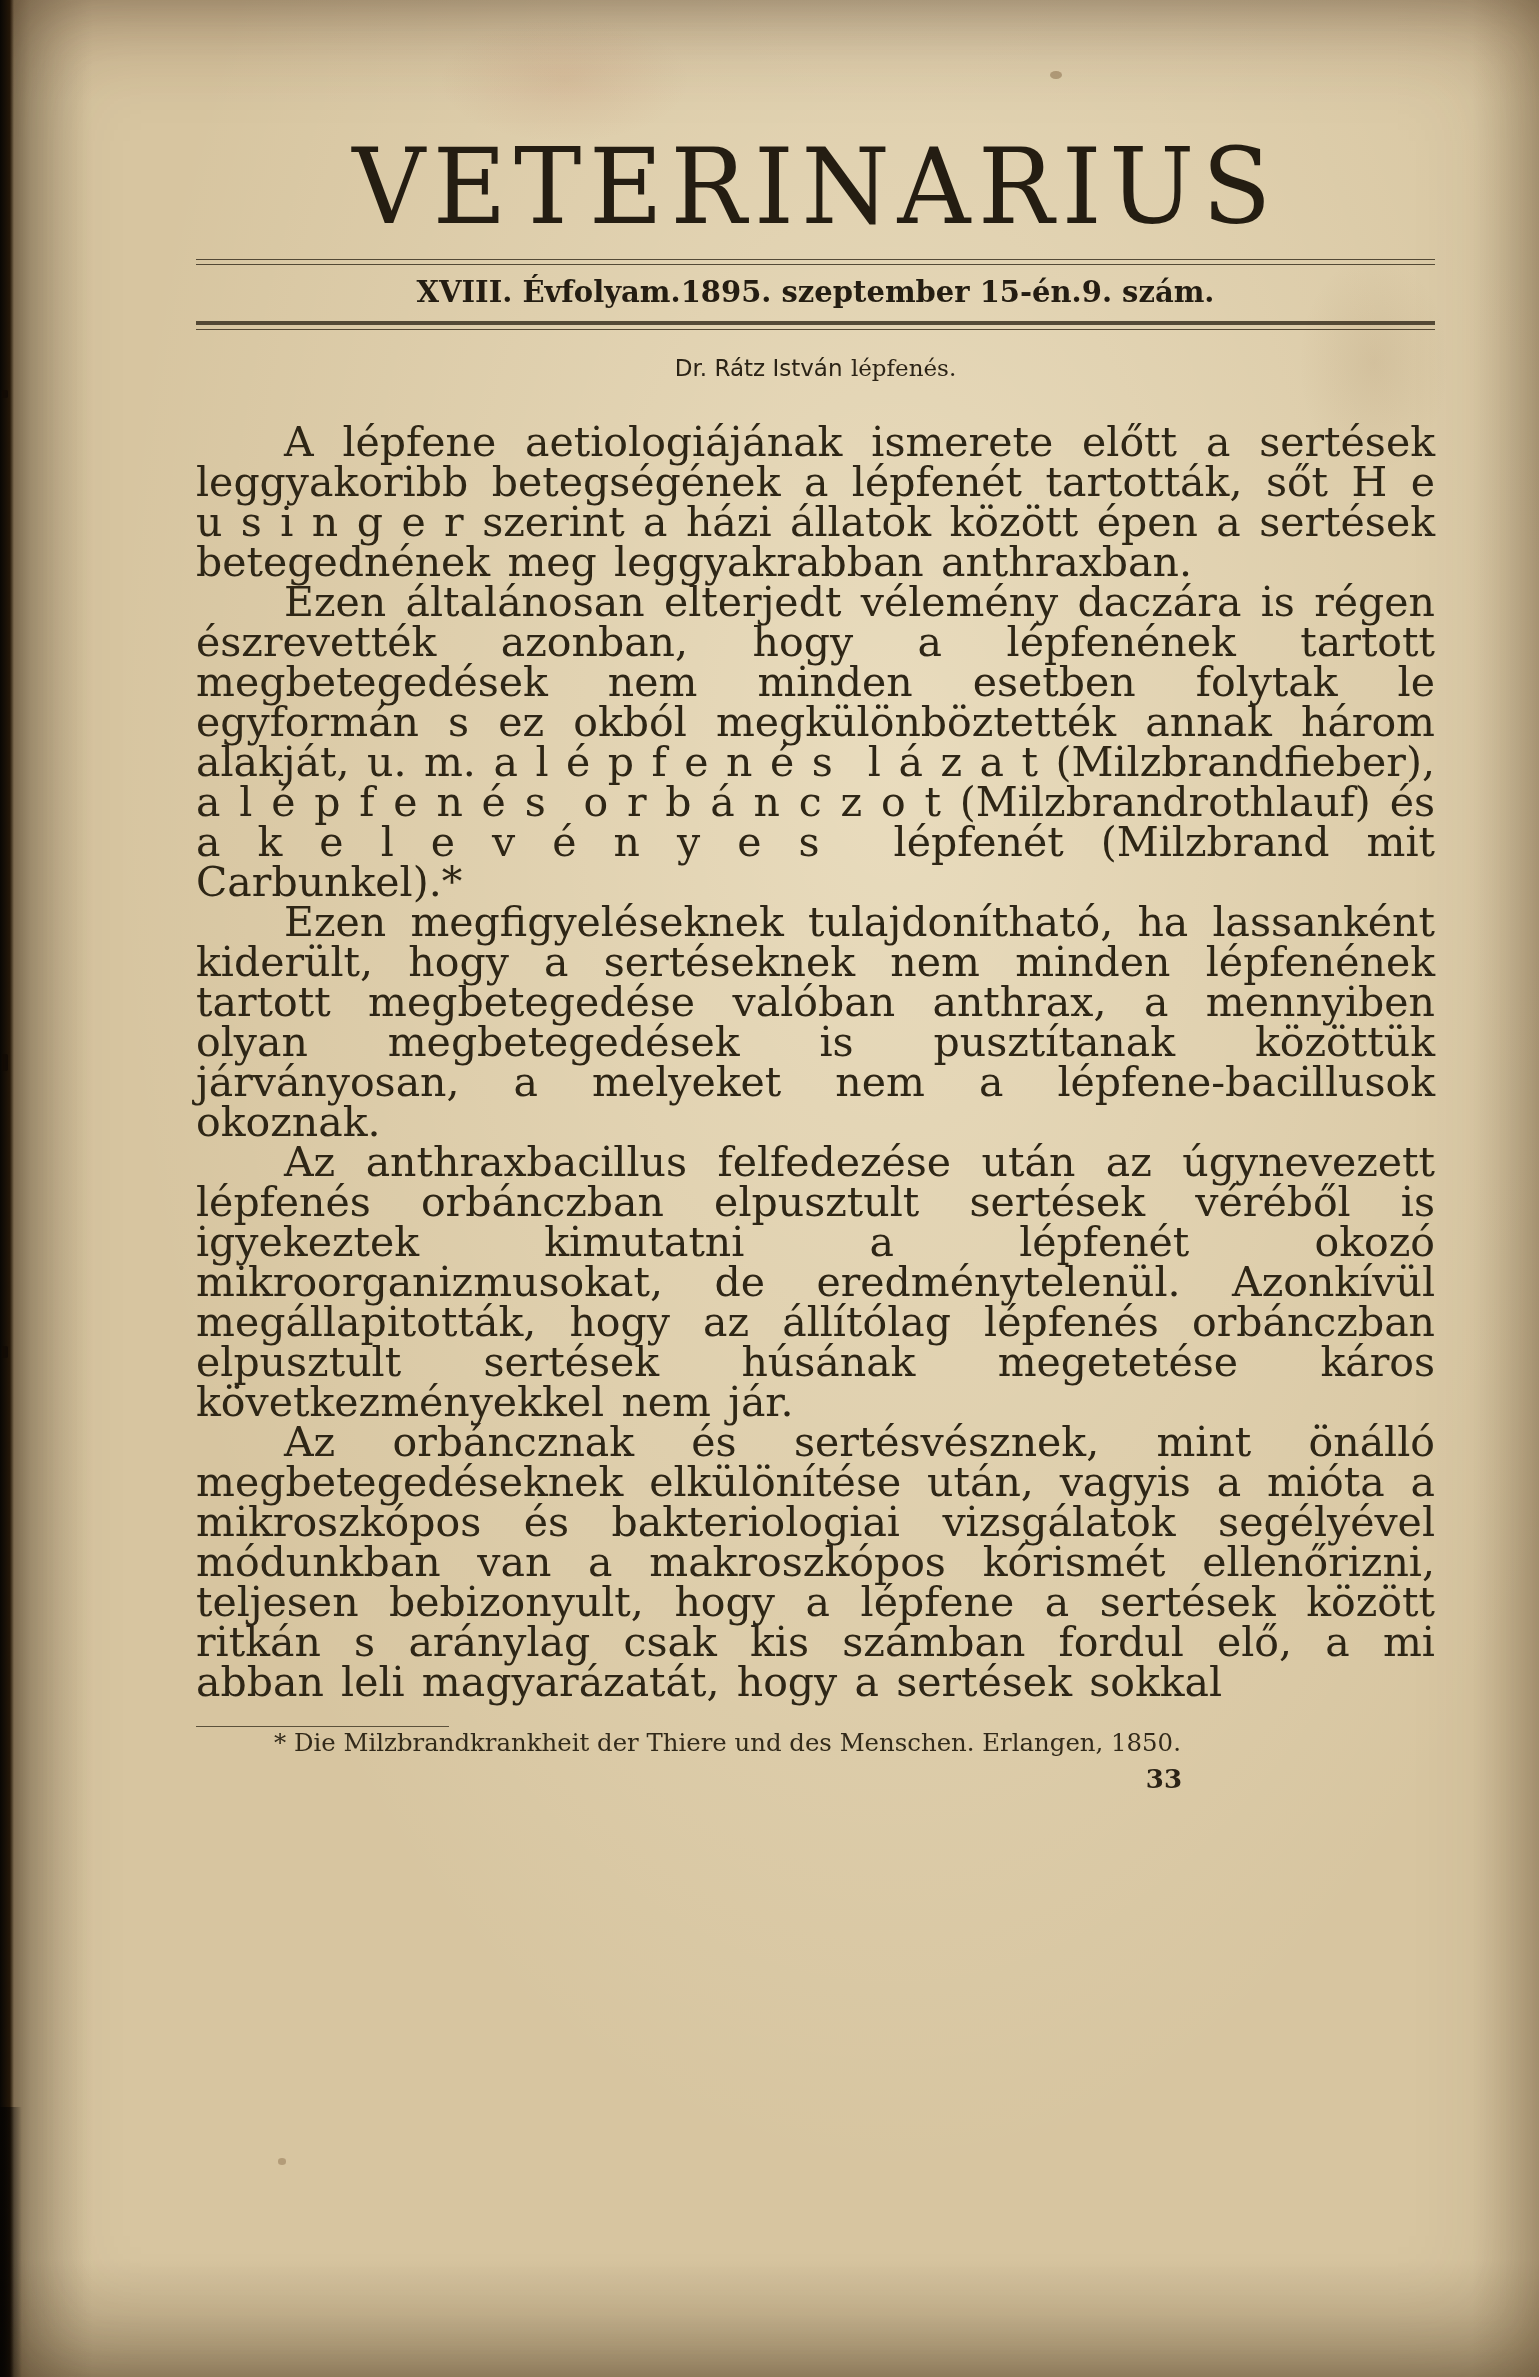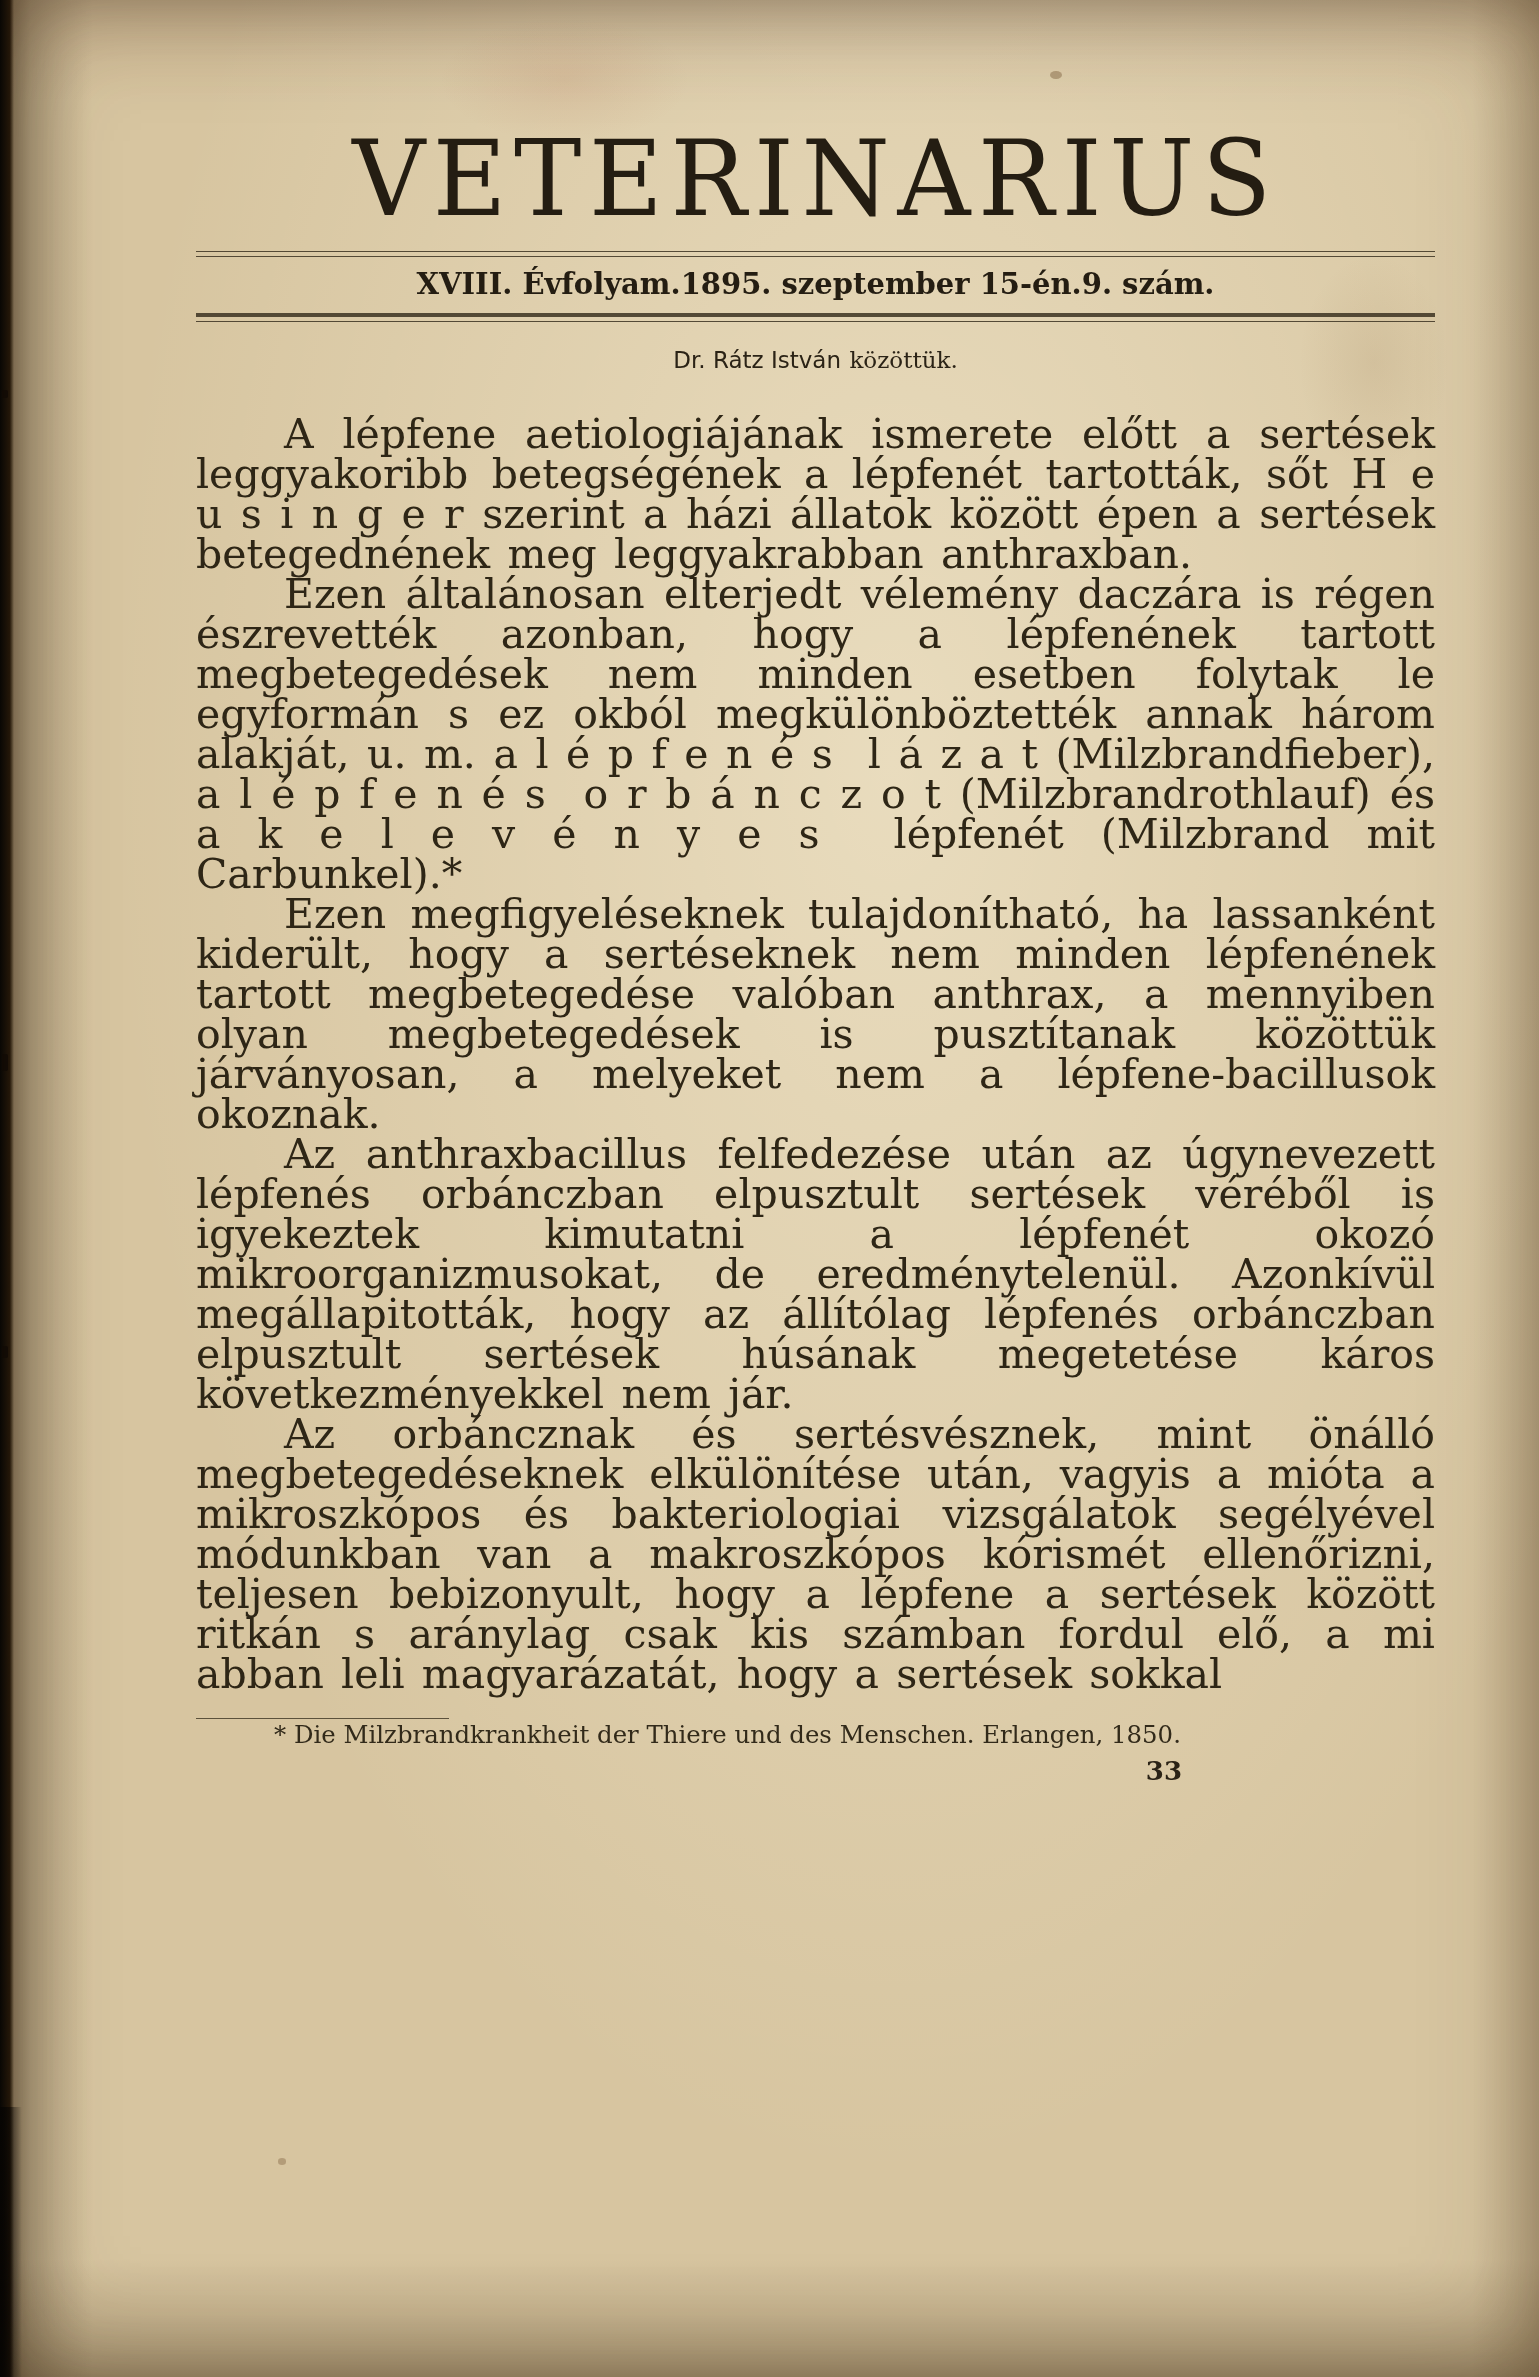--- a/index.html
+++ b/index.html
@@ -38,21 +38,21 @@
   .edge-mark.m2{top:1346px;height:11.8px;}
   .edge-mark.m3{top:390px;height:8.4px;}
   .stain{position:absolute;pointer-events:none;}
   .stain.a{left:438px;top:17px;width:253px;height:126px;
     background:radial-gradient(ellipse at center, rgba(170,90,64,.12), rgba(170,90,64,0) 70%);}
   .stain.b{left:1050px;top:71px;width:11.8px;height:8.4px;border-radius:50%;background:rgba(96,62,30,.35);}
   .stain.c{left:1298px;top:253px;width:152px;height:219px;
     background:radial-gradient(ellipse at center, rgba(120,85,45,.10), rgba(120,85,45,0) 70%);}
   .stain.d{left:278px;top:2158px;width:8.4px;height:6.7px;border-radius:50%;background:rgba(96,62,30,.30);}
 
-  .content{position:absolute;left:196px;top:122px;width:1239px;}
+  .content{position:absolute;left:196px;top:130px;width:1239px;}
 
   .masthead{
     margin:0;text-align:center;
     font-family:"DejaVu Serif", serif;
     font-size:101px;line-height:114px;font-weight:normal;
     letter-spacing:7.6px;color:#241d12;
     transform:scaleY(1.04);
   }
   .rule{border-top:1.7px solid var(--rule);border-bottom:1.7px solid var(--rule);height:4.2px;margin-top:15px;opacity:.85;}
   .rule.thick{border-top:4.2px solid var(--rule);border-bottom:1.7px solid var(--rule);height:4.2px;margin-top:10px;}
@@ -103,21 +103,21 @@
     <div class="issue-line">
       <span>XVIII. Évfolyam.</span>
       <span>1895. szeptember 15-én.</span>
       <span>9. szám.</span>
     </div>
 
     <div class="rule thick"></div>
 
 
     <div class="byline">
-      <span class="name">Dr. Rátz István</span><span class="suffix">közöttük.</span>
+      <span class="name">Dr. Rátz István</span><span class="suffix">lépfenés.</span>
     </div>
 
     <main class="body-text">
       <p>A lépfene aetiologiájának ismerete előtt a sertések leggyakoribb betegségének a lépfenét tartották, sőt H e u s i n g e r szerint a házi állatok között épen a sertések betegednének meg leggyakrabban anthraxban.</p>
       <p>Ezen általánosan elterjedt vélemény daczára is régen észrevették azonban, hogy a lépfenének tartott megbetegedések nem minden esetben folytak le egyformán s ez okból megkülönböztették annak három alakját, u. m. a l é p f e n é s&nbsp;&nbsp;l á z a t (Milzbrandfieber), a l é p f e n é s&nbsp;&nbsp;o r b á n c z o t (Milzbrandrothlauf) és a k e l e v é n y e s&nbsp;&nbsp;lépfenét (Milzbrand mit Carbunkel).*</p>
       <p>Ezen megfigyeléseknek tulajdonítható, ha lassanként kiderült, hogy a sertéseknek nem minden lépfenének tartott megbetegedése valóban anthrax, a mennyiben olyan megbetegedések is pusztítanak közöttük járványosan, a melyeket nem a lépfene-bacillusok okoznak.</p>
       <p>Az anthraxbacillus felfedezése után az úgynevezett lépfenés orbánczban elpusztult sertések véréből is igyekeztek kimutatni a lépfenét okozó mikroorganizmusokat, de eredménytelenül. Azonkívül megállapitották, hogy az állítólag lépfenés orbánczban elpusztult sertések húsának megetetése káros következményekkel nem jár.</p>
       <p>Az orbáncznak és sertésvésznek, mint önálló megbetegedéseknek elkülönítése után, vagyis a mióta a mikroszkópos és bakteriologiai vizsgálatok segélyével módunkban van a makroszkópos kórismét ellenőrizni, teljesen bebizonyult, hogy a lépfene a sertések között ritkán s aránylag csak kis számban fordul elő, a mi abban leli magyarázatát, hogy a sertések sokkal</p>
     </main>
 

